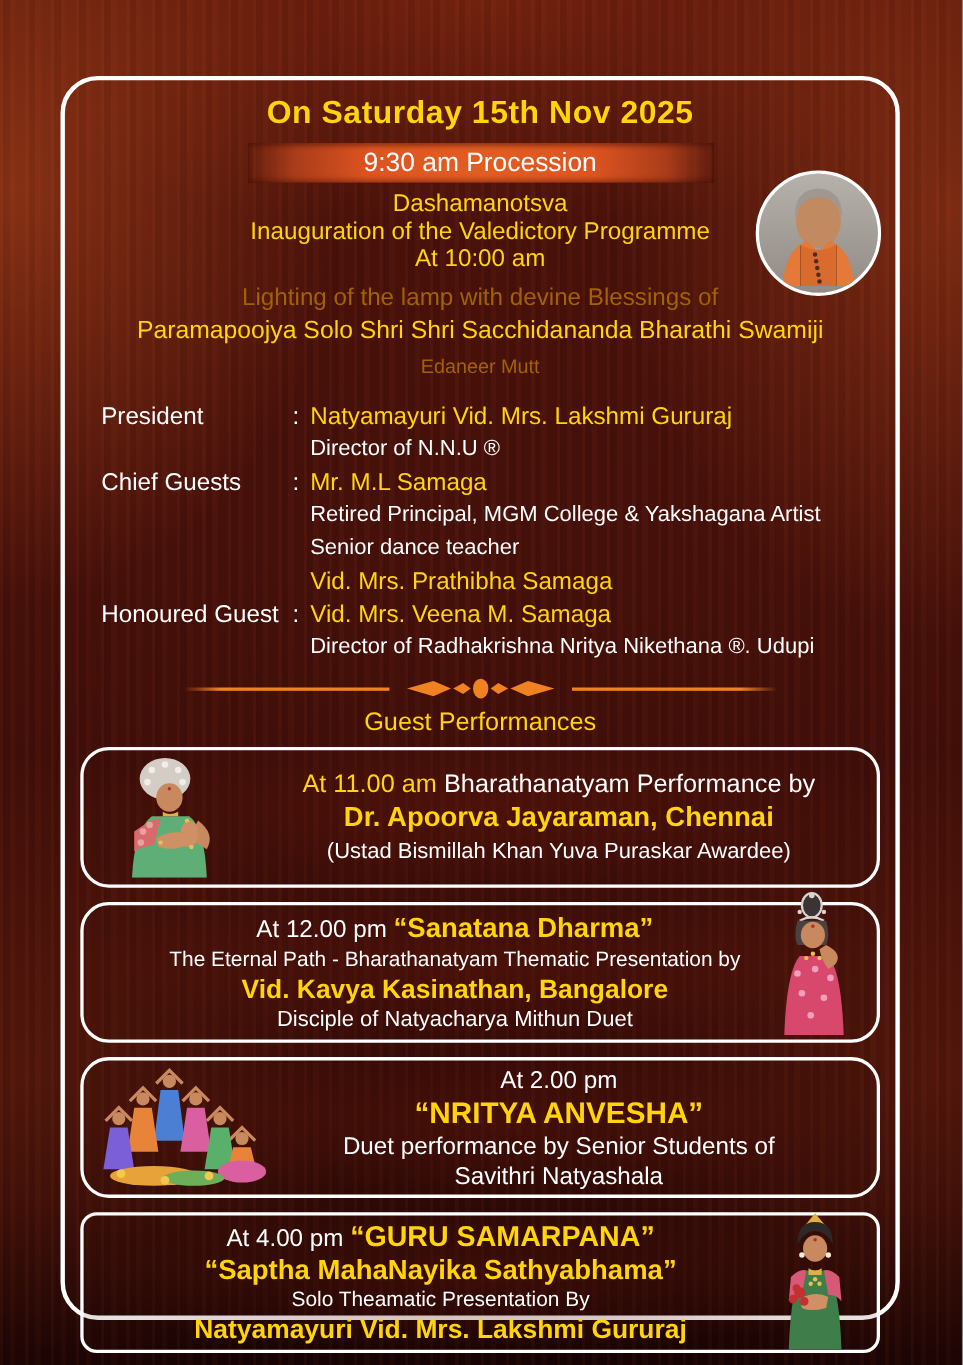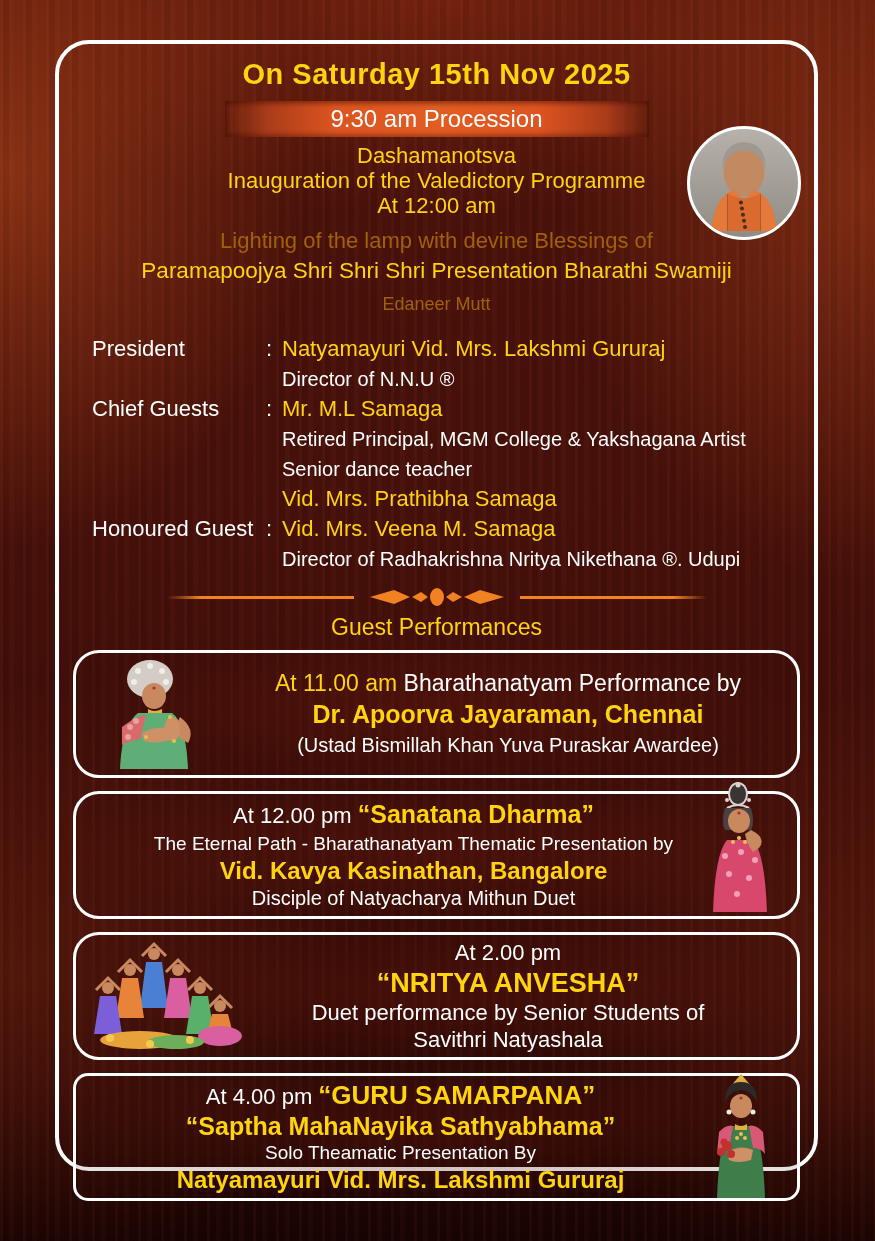--- a/index.html
+++ b/index.html
@@ -14,21 +14,21 @@
       radial-gradient(ellipse 460px 420px at 855px 980px, rgba(150,52,22,0.28), rgba(150,52,22,0) 70%),
       linear-gradient(180deg,#4a120a 0%,#45100a 40%,#3c0d08 70%,#2e0906 88%,#170303 100%);
   }
   body::before{
     content:"";position:absolute;inset:0;pointer-events:none;
     background:repeating-linear-gradient(90deg,
       rgba(255,130,70,0.045) 0 3px, rgba(20,0,0,0.05) 3px 9px,
       rgba(255,130,70,0.03) 9px 14px, rgba(0,0,0,0) 14px 23px);
   }
   .frame{
-    position:absolute;left:55px;top:40px;width:763px;height:1131px;
+    position:absolute;left:55px;top:69px;width:763px;height:1131px;
     border:4px solid #ffffff;border-radius:34px;box-sizing:border-box;
     text-align:center;
   }
   .title{margin-top:14px;font-size:29px;font-weight:bold;color:#ffd40a;letter-spacing:0.5px;}
   .proc-bar{
     width:424px;height:36px;margin:10px auto 6px;line-height:36px;
     color:#fff;font-size:24px;
     background:linear-gradient(90deg, rgba(62,13,7,0) 0%, #a93c1a 10%, #dd5420 26%, #e25d22 50%, #dd5420 74%, #a93c1a 90%, rgba(62,13,7,0) 100%);
     box-shadow:inset 0 3px 4px rgba(60,10,5,0.45), inset 0 -3px 4px rgba(60,10,5,0.35);
   }
@@ -89,24 +89,24 @@
 <body>
 
 <div class="frame">
 
   <div class="title">On Saturday 15th Nov 2025</div>
 
   <div class="proc-bar">9:30 am Procession</div>
 
   <div class="yline">Dashamanotsva</div>
   <div class="yline">Inauguration of the Valedictory Programme</div>
-  <div class="yline">At 12:00 am</div>
+  <div class="yline">At 10:00 am</div>
 
   <div class="wline blessing">Lighting of the lamp with devine Blessings of</div>
-  <div class="yline swamiji-name">Paramapoojya Shri Shri Shri Presentation Bharathi Swamiji</div>
+  <div class="yline swamiji-name">Paramapoojya Solo Shri Shri Sacchidananda Bharathi Swamiji</div>
   <div class="wline mutt">Edaneer Mutt</div>
 
   <div class="guru-circle">
     <svg width="102" height="102" viewBox="0 0 100 100">
       <ellipse cx="50" cy="42" rx="20" ry="24" fill="#c18a60"></ellipse>
       <path d="M29 40 Q28 14 50 13 Q72 14 71 40 Q67 22 50 21 Q33 22 29 40 Z" fill="#9e9891"></path>
       <path d="M18 100 Q21 66 40 60 L50 70 L60 60 Q79 66 82 100 Z" fill="#e4793a"></path>
       <path d="M34 64 Q50 74 66 64 L66 100 L34 100 Z" fill="#d9control"></path>
       <path d="M34 63 Q50 73 66 63 L66 100 L34 100 Z" fill="#d96b2e"></path>
       <g fill="#4d2d1c">

